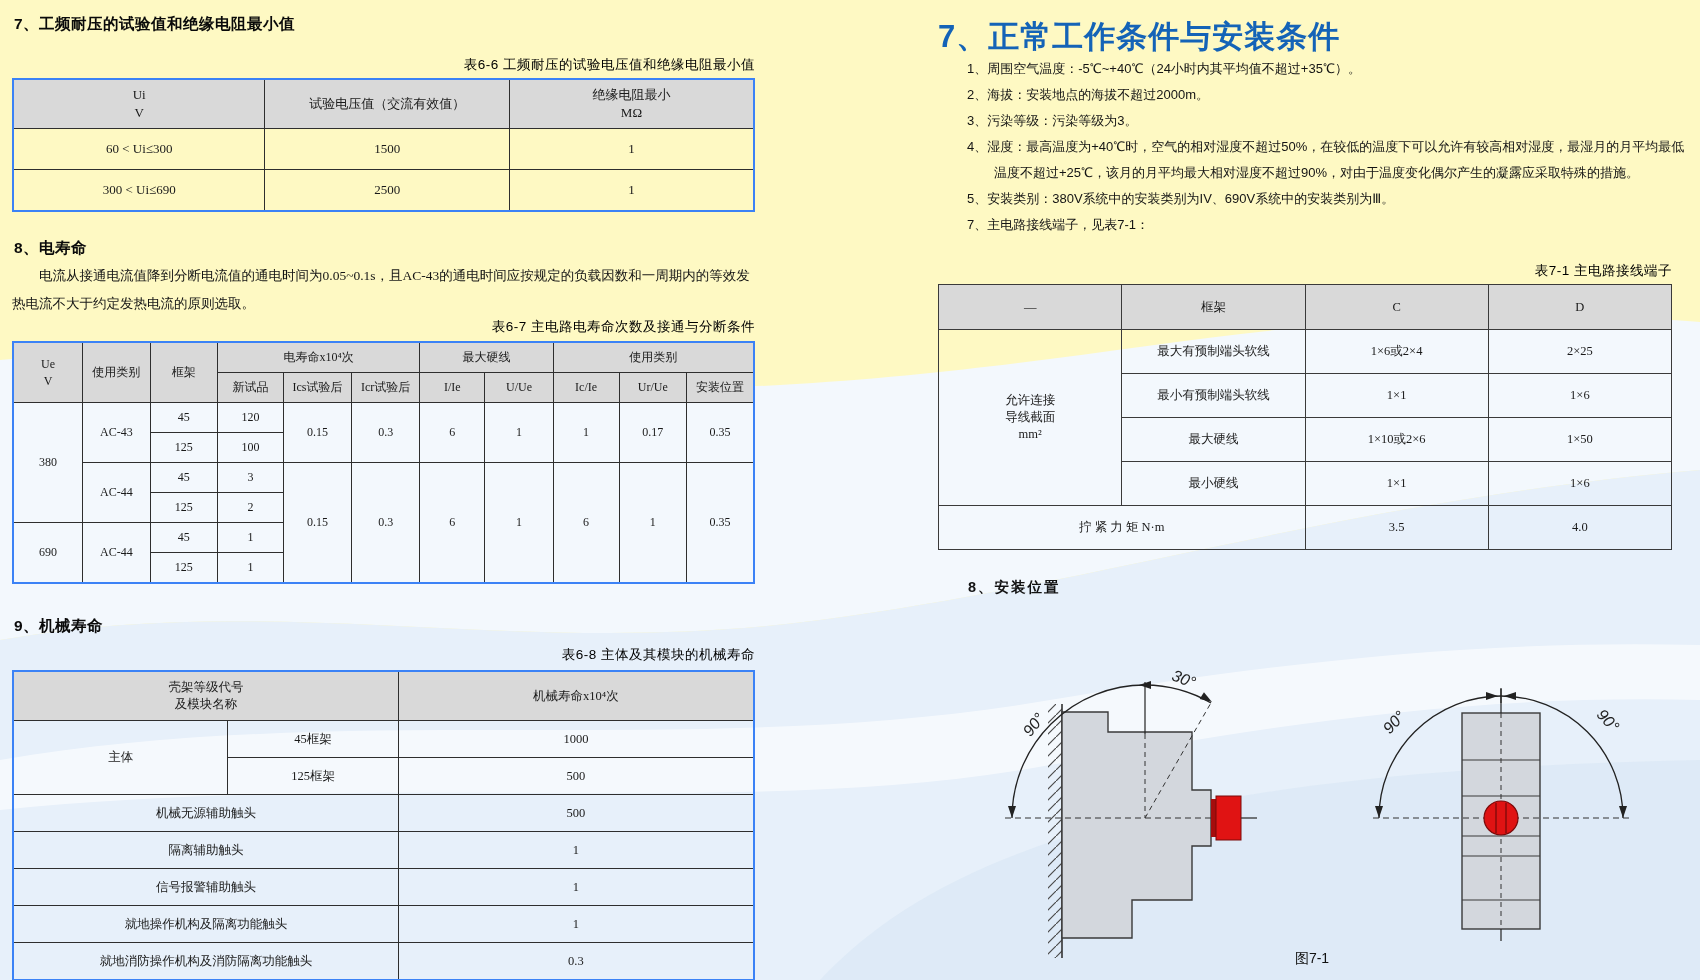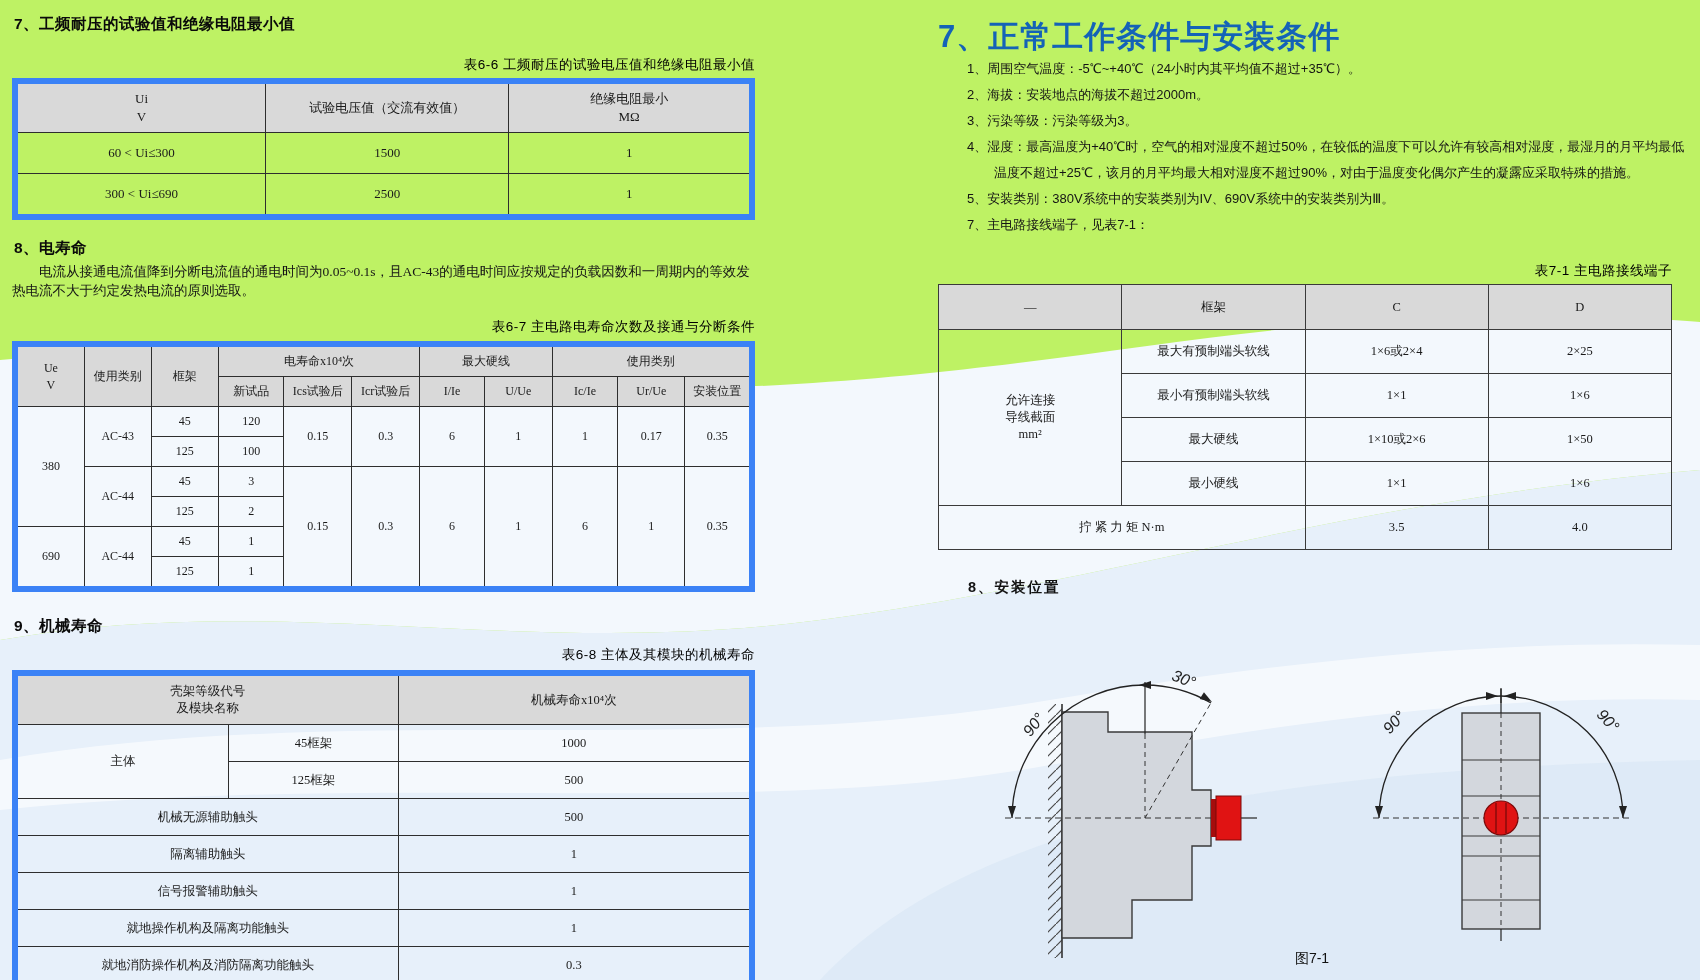--- a/index.html
+++ b/index.html
@@ -1,40 +1,40 @@
 <!DOCTYPE html>
 <html><head>
 <meta charset="utf-8">
 <style>
   html,body{margin:0;padding:0;}
   body{width:1700px;height:980px;font-family:"Liberation Sans",sans-serif;color:#111;}
-  #page{position:relative;width:1700px;height:980px;background:#bef264;overflow:hidden;}
+  #page{position:relative;width:1700px;height:980px;background:#fef9c3;overflow:hidden;}
   .bg{position:absolute;inset:0;z-index:0;}
   .layer{position:absolute;z-index:2;}
 
   
   .sec-head{font-weight:bold;font-size:15.5px;color:#0a0a0a;letter-spacing:.5px;}
   .blue-head{font-weight:bold;font-size:31px;color:#1463b7;letter-spacing:1px;}
   .tbl-caption{font-size:13.5px;color:#000;text-align:right;letter-spacing:.5px;}
 
   
   table{border-collapse:collapse;table-layout:fixed;width:100%;
         font-family:"Liberation Serif",serif;color:#1a1a1a;}
   td{border:1px solid #2e2e2e;text-align:center;vertical-align:middle;padding:1px 3px;
      overflow:hidden;}
-  .outer{border:6px solid #3b82f6;}
+  .outer{border:2px solid #3b82f6;}
   .hd td{background:#d9d9d9;}
   .two-line span{display:block;line-height:1.35;}
 
   #t66-wrap{left:12px;top:78px;width:743px;}
   #t66 td{height:38px;font-size:13px;}
   #t66 tr.hd td{height:46px;}
 
   #para8{left:12px;top:262px;width:747px;font-family:"Liberation Serif",serif;
-         font-size:13.5px;line-height:19px;text-indent:2em;color:#151515;}
+         font-size:13.5px;line-height:28px;text-indent:2em;color:#151515;}
 
   #t67-wrap{left:12px;top:341px;width:743px;}
   #t67 td{height:29px;font-size:12px;padding:0 2px;}
 
   #t68-wrap{left:12px;top:670px;width:743px;}
   #t68 td{height:34px;font-size:12.5px;}
   #t68 tr.hd td{height:46px;}
 
   #t71-wrap{left:938px;top:284px;width:734px;}
   #t71 td{height:41px;font-size:12.5px;}

